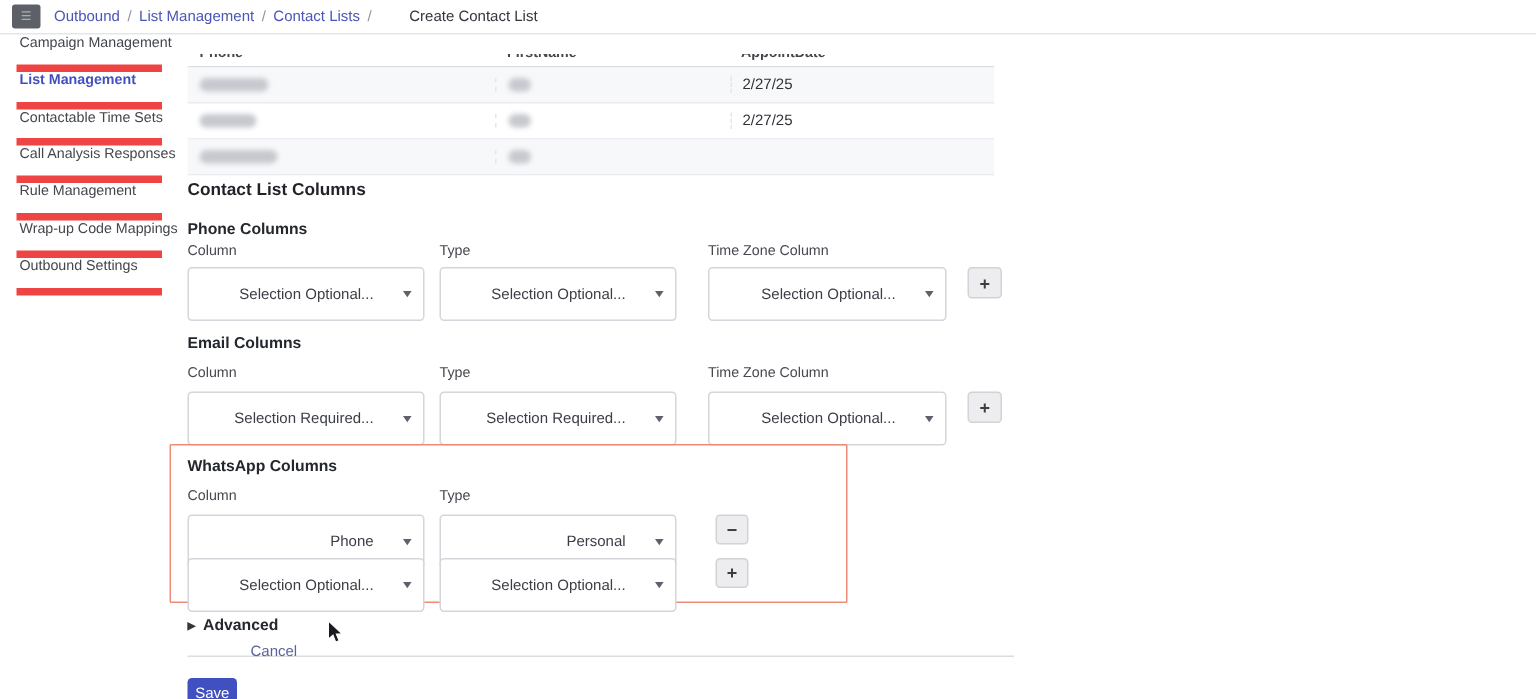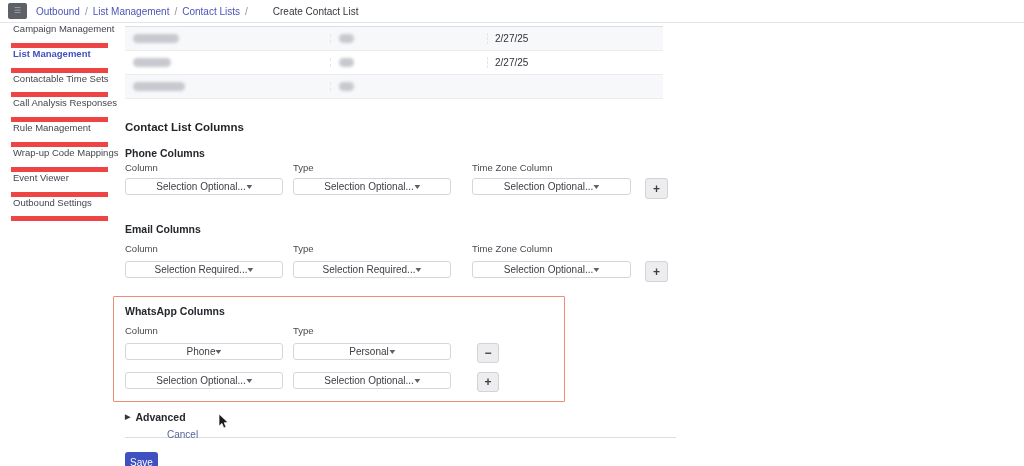--- a/index.html
+++ b/index.html
@@ -29,21 +29,21 @@
   .side-item {
     height:24.8px; display:flex; align-items:flex-start;
     margin-left:11px; margin-right:5px;
     border-bottom:5px solid #ef4444;
     font-size:9.5px; color:#43464d; cursor:pointer; white-space:nowrap;
   }
   .side-item span { padding-left:2px; }
   .side-item.active { color:#4150bd; font-weight:bold; }
   
   .table-clip {
-    position:absolute; left:125px; top:18px; width:538px; height:81px;
+    position:absolute; left:125px; top:36px; width:538px; height:81px;
     overflow:hidden; background:#fff;
   }
   .t-head {
     height:16px; margin-top:-7px; display:flex;
     border-bottom:1px solid #dddee3;
     font-size:9.5px; font-weight:bold; color:#43464b;
   }
   .t-head .c { line-height:14px; }
   .t-row { height:24px; display:flex; align-items:center; border-bottom:1px solid #ebebf0; }
   .t-row.alt { background:#f7f8fa; }
@@ -53,24 +53,24 @@
   .t-head .c2, .t-head .c3 { border-left:none; }
   .date { font-size:10px; color:#2e3136; }
   .blob { height:9px; border-radius:5px; background:#c7c9cf; filter:blur(1.6px); }
   .blob.p1 { width:46px; } .blob.p2 { width:38px; } .blob.p3 { width:52px; }
   .blob.f  { width:15px; }
   
   .page-title { position:absolute; left:125px; top:121px; font-size:11.5px; font-weight:bold; color:#1f2227; }
   .sec-head { position:absolute; font-size:10.5px; font-weight:bold; color:#24272c; }
   .fld-label { position:absolute; font-size:9.5px; color:#46494f; }
   .dd {
-    position:absolute; height:17px; background:#fff;
+    position:absolute; height:36px; background:#fff;
     border:1px solid #d4d6db; border-radius:3px;
-    display:flex; align-items:center; justify-content:center;
-    padding:0 7px 0 8px; font-size:10px; color:#3b3e44; cursor:pointer;
+    display:flex; align-items:center; justify-content:flex-end;
+    padding:0 7px 0 8px; font-size:10px; color:#3b3e44; cursor:pointer;gap:19px;
   }
   .dd .chev { font-size:7px; color:#5d616a; transform:scaleX(1.4); }
   .sq-btn {
     position:absolute; width:23px; height:21px;
     background:#ededf0; border:1px solid #d2d2d7; border-radius:3px;
     display:flex; align-items:center; justify-content:center;
     font-size:12px; font-weight:bold; color:#3a3d42; cursor:pointer; line-height:1;
   }
   .hl-box {
     position:absolute; left:113px; top:296px; width:452px; height:106px;
@@ -125,23 +125,20 @@
     <div class="side-item">
         <span>Call Analysis Responses</span>
       </div>
     <div class="side-item">
         <span>Rule Management</span>
       </div>
     <div class="side-item">
         <span>Wrap-up Code Mappings</span>
       </div>
     <div class="side-item">
-        <span>Event Viewer</span>
-      </div>
-    <div class="side-item">
         <span>Outbound Settings</span>
       </div>
   </div>
 
   <div class="table-clip">
     <div class="t-head">
       <div class="c c1">Phone</div>
       <div class="c c2">FirstName</div>
       <div class="c c3">AppointDate</div>
     </div>

